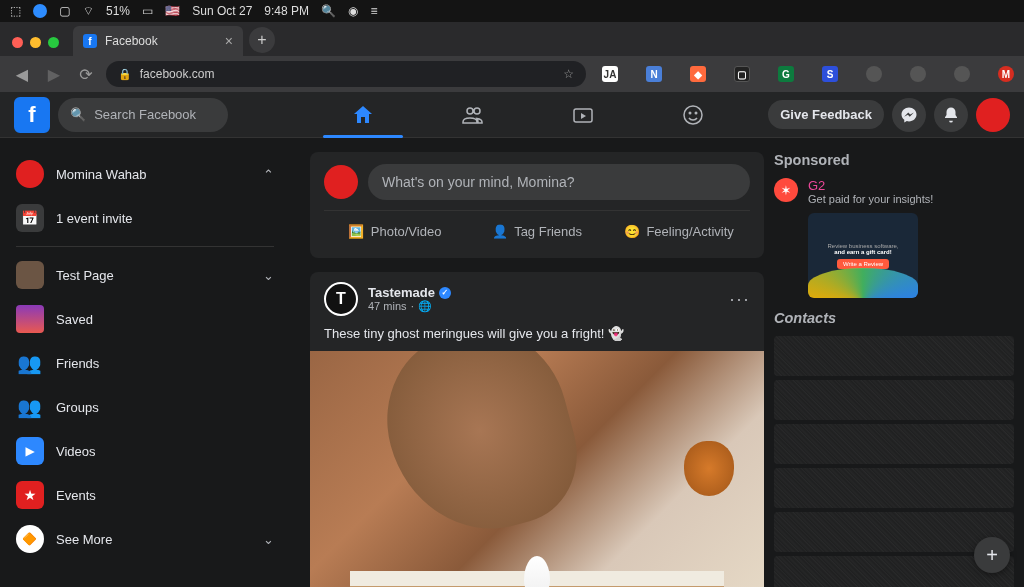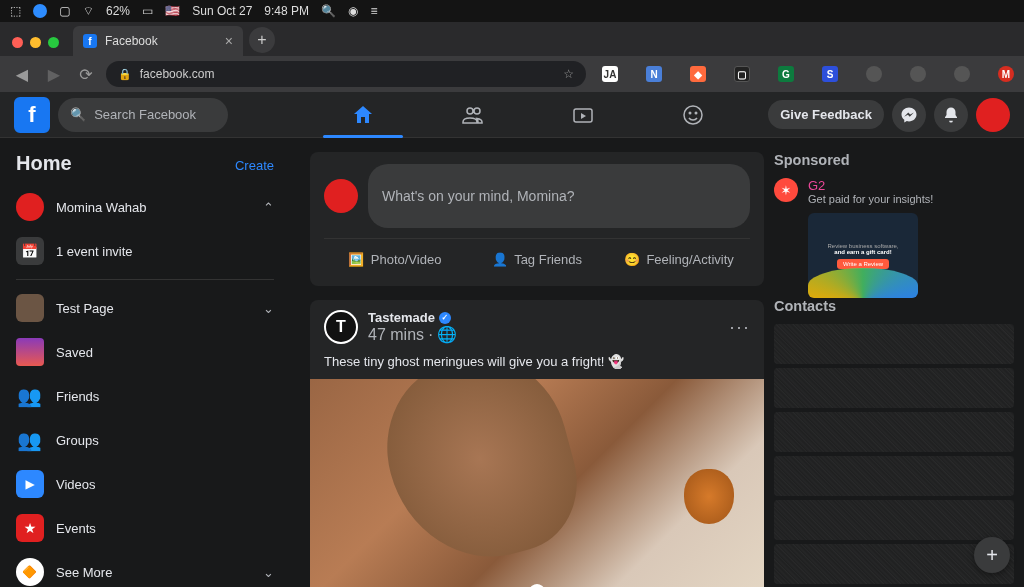--- a/index.html
+++ b/index.html
@@ -65,63 +65,63 @@
 .sb-icon.ev { background:#e02020; border-radius:6px; color:#fff; font-size:14px; }
 .sb-icon.more { background:#fff; border-radius:50%; font-size:12px; position:relative; }
 .chev { margin-left:auto; color:#b0b3b8; }
 .divider { border-top:1px solid #333; margin:6px 8px; }
 
 
 .feed { flex:1; padding:14px 0; max-width:500px; margin-left:20px; }
 .card { background:#242526; border-radius:8px; margin-bottom:14px; overflow:hidden; }
 .composer { padding:12px 14px; }
 .comp-top { display:flex; gap:10px; align-items:center; }
-.comp-input { flex:1; background:#3a3b3c; border-radius:20px; padding:24px 14px; color:#b0b3b8; font-size:14px; }
+.comp-input { flex:1; background:#3a3b3c; border-radius:20px; padding:10px 14px; color:#b0b3b8; font-size:14px; }
 .comp-actions { display:flex; border-top:1px solid #333; margin-top:10px; padding-top:6px; }
 .comp-act { flex:1; display:flex; align-items:center; justify-content:center; gap:6px; padding:7px; font-size:13px; color:#b0b3b8; font-weight:500; }
 .post-head { padding:10px 14px; display:flex; align-items:center; gap:10px; }
 .post-av { width:34px; height:34px; border-radius:50%; background:#111; border:2px solid #fff; display:flex; align-items:center; justify-content:center; color:#fff; font-weight:bold; font-size:16px; }
 .post-name { font-size:13px; font-weight:600; display:flex; align-items:center; gap:4px; }
 .verified { width:12px; height:12px; background:#2d88ff; border-radius:50%; display:inline-flex; align-items:center; justify-content:center; color:#fff; font-size:8px; }
-.post-time { font-size:16px; color:#b0b3b8; display:flex; align-items:flex-end; gap:4px; }
+.post-time { font-size:11px; color:#b0b3b8; display:flex; align-items:flex-start; gap:4px; }
 .post-menu { margin-left:auto; color:#b0b3b8; font-size:18px; letter-spacing:1px; }
 .post-text { padding:0 14px 10px; font-size:13px; }
 .post-media { height:280px; background:linear-gradient(135deg,#9a6644 0%,#b87c54 30%,#8a5a3a 50%,#d9c8b8 70%,#e8dcc8 100%); position:relative; overflow:hidden; }
 .hand { position:absolute; width:180px; height:200px; background:radial-gradient(ellipse at center,#a87654,#7a5434); border-radius:50% 50% 40% 60%; top:-20px; left:80px; transform:rotate(-15deg); }
 .board { position:absolute; bottom:0; left:40px; right:40px; height:60px; background:#c49a6c; border-top:15px solid #f0ebe0; }
 .meringue { position:absolute; bottom:35px; left:50%; transform:translateX(-50%); width:26px; height:40px; background:linear-gradient(#fff,#f0f0f0); border-radius:50% 50% 40% 40% / 60% 60% 40% 40%; }
 .pumpkin { position:absolute; right:30px; top:90px; width:50px; height:55px; background:radial-gradient(#d67a2a,#a05518); border-radius:45% 45% 50% 50%; }
 
 
 .rail { width:260px; padding:14px 10px; font-size:13px; overflow:hidden; }
 .rail h3 { font-size:14.5px; color:#b0b3b8; font-weight:600; margin-bottom:10px; }
 .sponsor { display:flex; gap:10px; margin-bottom:8px; }
 .sp-icon { width:24px; height:24px; border-radius:50%; background:#ff4a3d; display:flex; align-items:center; justify-content:center; color:#fff; font-size:13px; }
 .sp-text .t { font-size:13px; color:#ec4899; }
 .sp-text .s { font-size:11px; color:#b0b3b8; }
 .sp-img { width:110px; height:85px; background:#1a2838; border-radius:6px; margin-left:34px; margin-top:4px; display:flex; flex-direction:column; align-items:center; justify-content:center; padding:6px; position:relative; overflow:hidden; }
 .sp-img .l1 { font-size:6px; color:#aaa; }
 .sp-img .l2 { font-size:6px; color:#fff; font-weight:bold; }
 .sp-img .btn { background:#ff5a3d; color:#fff; font-size:6px; padding:2px 6px; border-radius:3px; margin-top:4px; }
-.contacts-title { margin-top:0; }
+.contacts-title { margin-top:12px;font-style:italic; }
 .contact-row { height:40px; background:repeating-linear-gradient(45deg,#2a2a2a 0,#3a3a3a 2px,#2a2a2a 4px,#444 6px); opacity:.4; margin-bottom:4px; border-radius:4px; }
 .fab { position:absolute; right:14px; bottom:14px; width:36px; height:36px; border-radius:50%; background:#3a3b3c; color:#e4e6eb; display:flex; align-items:center; justify-content:center; font-size:20px; box-shadow:0 2px 6px rgba(0,0,0,.4); }
 
 svg { width:1em; height:1em; fill:currentColor; }
 </style>
 </head>
 <body>
 
 <div class="menubar">
   <div class="menubar-right">
     <span>⬚</span>
     <span style="background:#2d8cff;border-radius:50%;width:14px;height:14px;display:inline-block"></span>
     <span>▢</span>
     <span>⌔</span>
-    <span>62%</span>
+    <span>51%</span>
     <span>▭</span>
     <span>🇺🇸</span>
     <span>Sun Oct 27</span>
     <span>9:48 PM</span>
     <span>🔍</span>
     <span>◉</span>
     <span>≡</span>
   </div>
 </div>
 
@@ -207,24 +207,20 @@
           <path d="M12 2a6 6 0 00-6 6v4l-2 3v1h16v-1l-2-3V8a6 6 0 00-6-6zm0 20a2.5 2.5 0 002.5-2.5h-5A2.5 2.5 0 0012 22z"></path>
         </svg>
     </div>
     <div class="avatar-red"></div>
   </div>
 </div>
 
 <div class="fb-body">
 
   <div class="sidebar">
-    <div class="sb-head">
-      <h2>Home</h2>
-      <a>Create</a>
-    </div>
     <div class="sb-item">
       <span class="sb-icon av"></span>
       <span>Momina Wahab</span>
       <span class="chev">⌃</span>
     </div>
     <div class="sb-item">
       <span class="sb-icon cal">📅</span>
       <span>1 event invite</span>
     </div>
     <div class="divider"></div>

